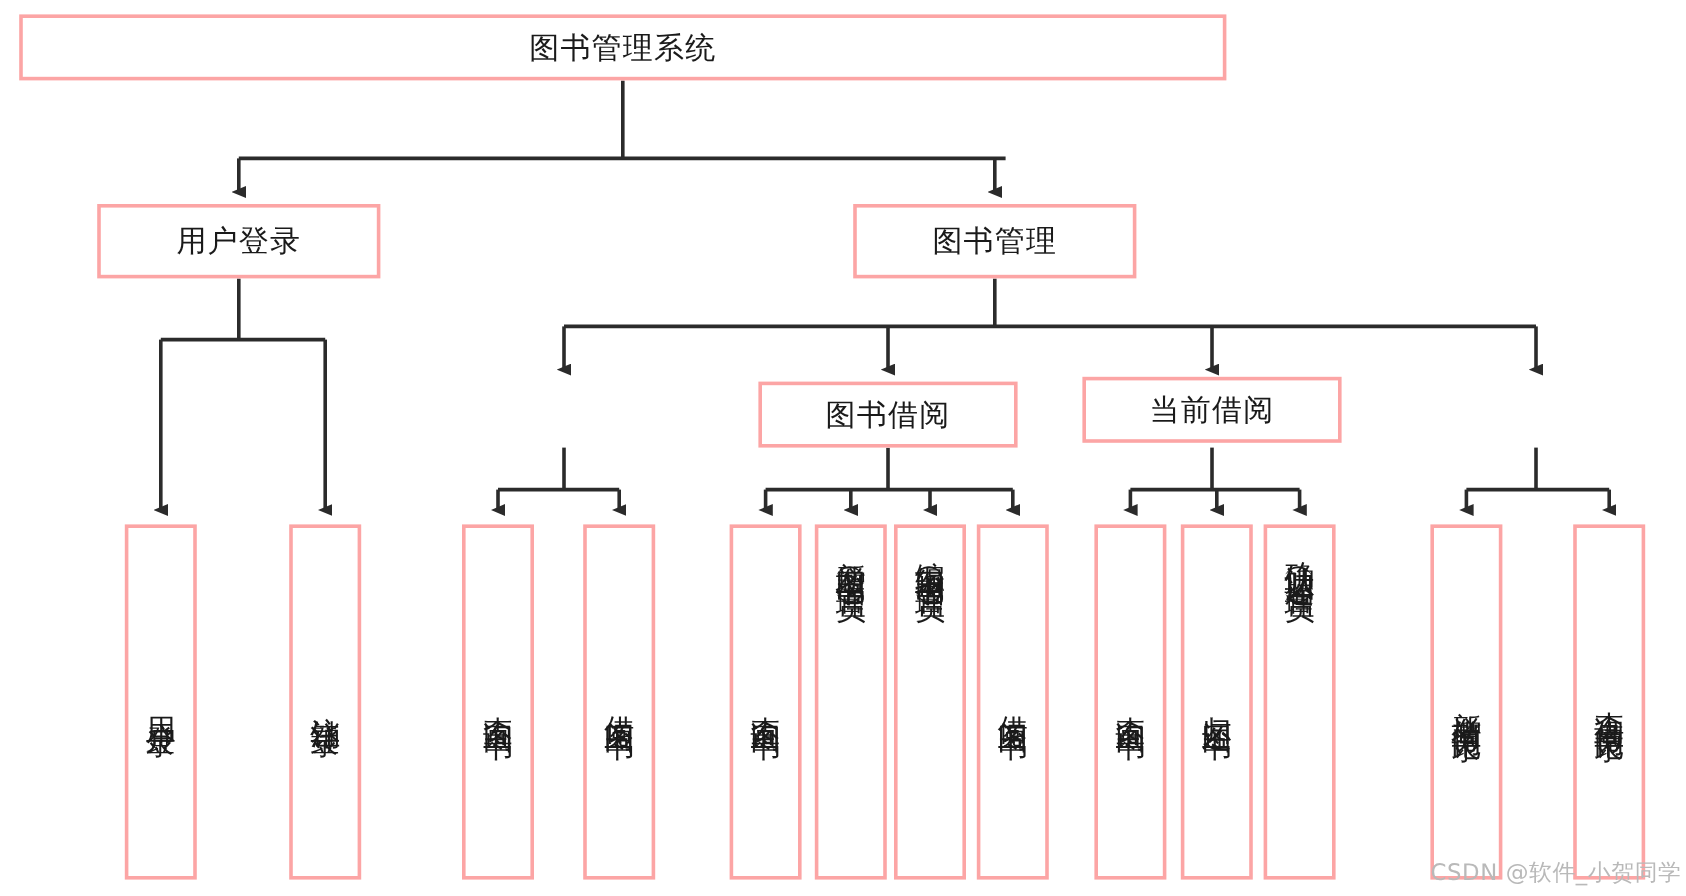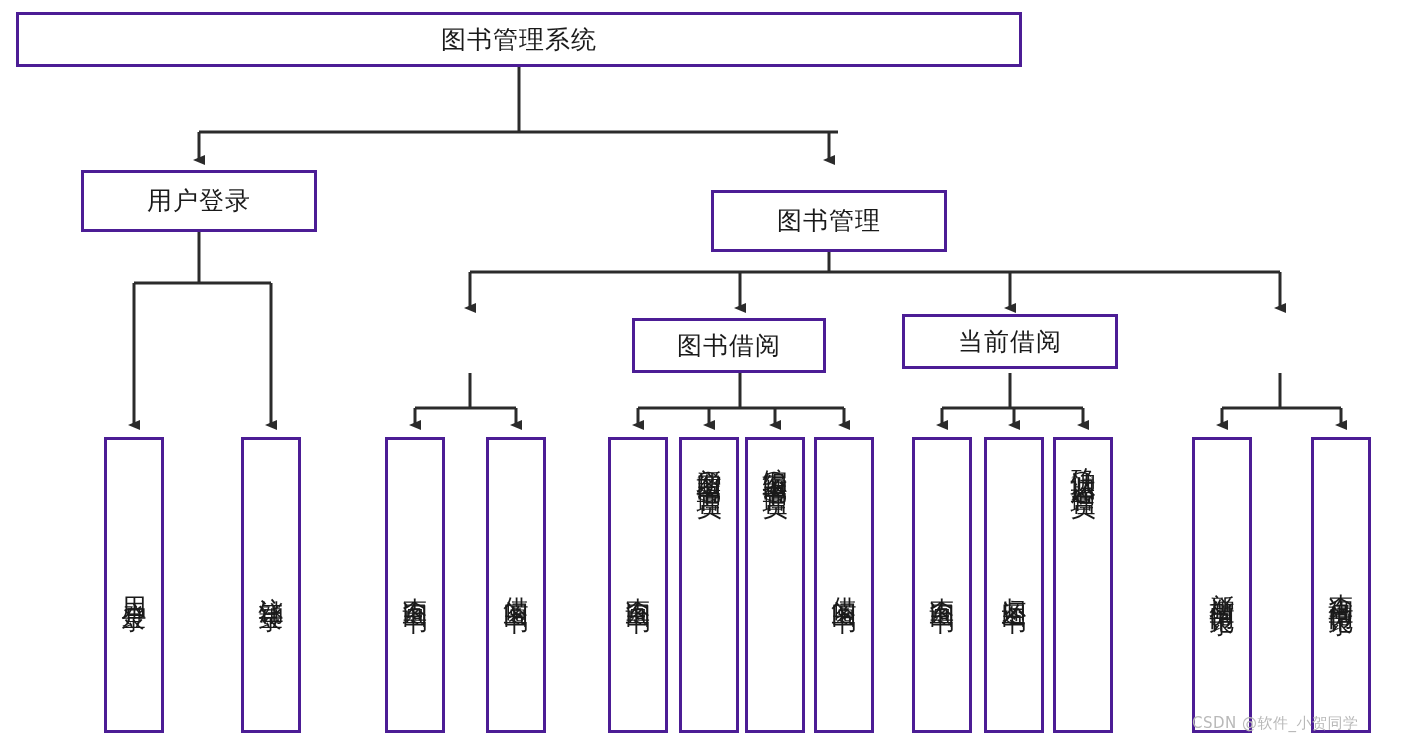--- a/index.html
+++ b/index.html
@@ -21,21 +21,21 @@
     position: absolute;
     left: 0;
     top: 0;
     width: 1405px;
     height: 747px;
     pointer-events: none;
   }
   .node {
     position: absolute;
     box-sizing: border-box;
-    border: 3px solid #4c1d95;
+    border: 3px solid #fca5a5;
     background: #ffffff;
     display: flex;
     align-items: center;
     justify-content: center;
     overflow: hidden;
   }
   .node .lbl {
     color: #1a1a1a;
     text-align: center;
     line-height: 1.18;
@@ -71,21 +71,21 @@
   }
   .node.v.topalign {
     align-items: flex-start;
   }
   .node.v.topalign .lbl {
     margin-top: 8px;
   }
   .watermark {
     position: absolute;
     color: #b9b9b9;
-    font-size: 15px;
+    font-size: 19px;
     white-space: nowrap;
     letter-spacing: 0.5px;
     user-select: none;
   }
 </style>
 </head>
 <body>
 
 <div id="canvas">
 
@@ -139,25 +139,25 @@
     </g>
   </svg>
 
   <div class="node root h" style="left:16px; top:12px; width:1006px; height:55px;">
     <span class="lbl">图书管理系统</span>
   </div>
 
   <div class="node h" style="left:81px; top:170px; width:236px; height:62px;">
     <span class="lbl">用户登录</span>
   </div>
-  <div class="node h" style="left:711px; top:170px; width:236px; height:62px;margin-top:20px;">
+  <div class="node h" style="left:711px; top:170px; width:236px; height:62px;">
     <span class="lbl">图书管理</span>
   </div>
 
-  <div class="node h" style="left:632px; top:318px; width:194px; height:55px;">
+  <div class="node h" style="left:632px; top:318px; width:216px; height:55px;">
     <span class="lbl">图书借阅</span>
   </div>
   <div class="node h" style="left:902px; top:314px; width:216px; height:55px;">
     <span class="lbl">当前借阅</span>
   </div>
 
   <div class="node v center" style="left:104px; top:437px; width:60px; height:296px;">
     <span class="lbl">用户登录</span>
   </div>
   <div class="node v center" style="left:241px; top:437px; width:60px; height:296px;">

